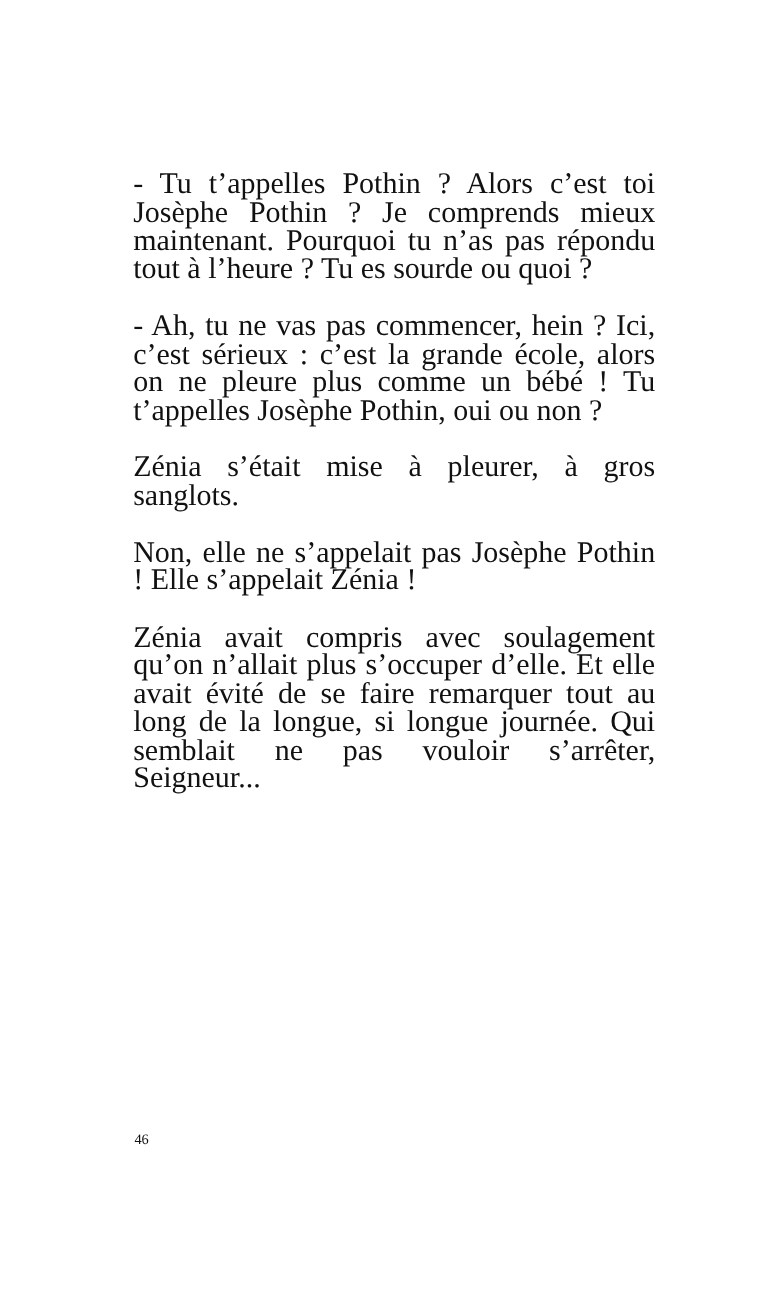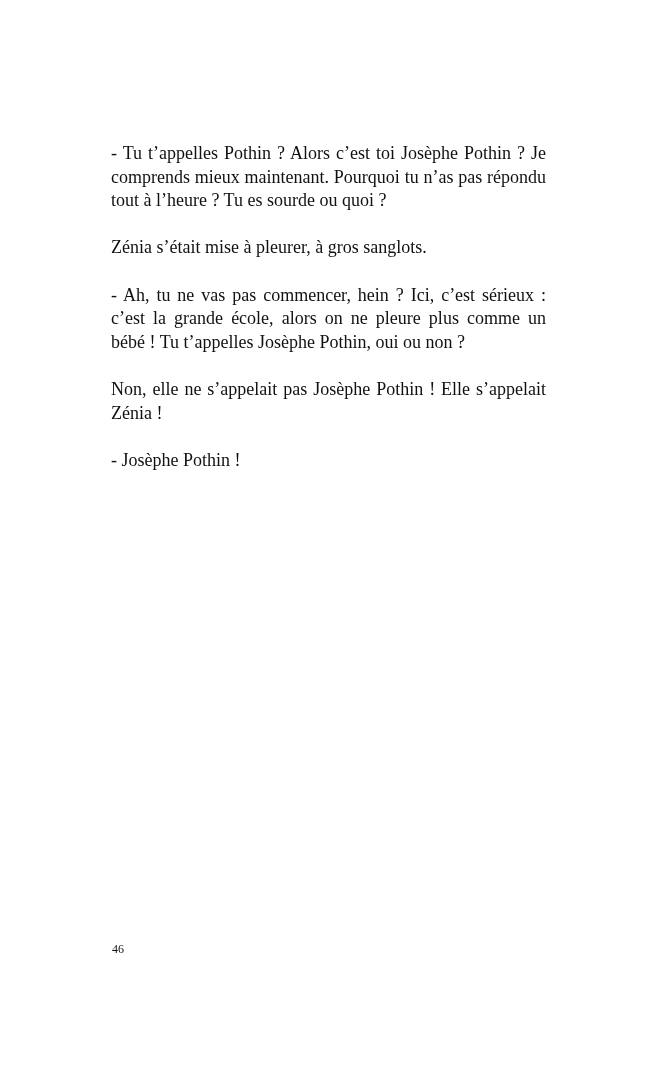--- a/index.html
+++ b/index.html
@@ -12,21 +12,21 @@
       height: 1084px;
       position: relative;
       overflow: hidden;
     }
     .page {
       position: absolute;
       left: 111px;
       top: 142px;
       width: 435px;
       font-family: "Liberation Serif", "DejaVu Serif", serif;
-      font-size: 18px;
+      font-size: 25px;
       line-height: 23.6px;
       color: #111111;
     }
     .para {
       margin: 0 0 23.6px 0;
       text-align: justify;
       text-align-last: left;
     }
     .page-number {
       position: absolute;
@@ -35,19 +35,19 @@
       font-family: "Liberation Serif", "DejaVu Serif", serif;
       font-size: 12px;
       color: #111111;
     }
   </style>
 </head>
 <body>
 
 <div class="page">
   <p class="para">- Tu t’appelles Pothin ? Alors c’est toi Josèphe Pothin ? Je comprends mieux maintenant. Pourquoi tu n’as pas répondu tout à l’heure ? Tu es sourde ou quoi ?</p>
+  <p class="para">- Ah, tu ne vas pas commencer, hein ? Ici, c’est sérieux : c’est la grande école, alors on ne pleure plus comme un bébé ! Tu t’appelles Josèphe Pothin, oui ou non ?</p>
   <p class="para">Zénia s’était mise à pleurer, à gros sanglots.</p>
-  <p class="para">- Ah, tu ne vas pas commencer, hein ? Ici, c’est sérieux : c’est la grande école, alors on ne pleure plus comme un bébé ! Tu t’appelles Josèphe Pothin, oui ou non ?</p>
   <p class="para">Non, elle ne s’appelait pas Josèphe Pothin ! Elle s’appelait Zénia !</p>
-  <p class="para">- Josèphe Pothin !</p>
+  <p class="para">Zénia avait compris avec soulagement qu’on n’allait plus s’occuper d’elle. Et elle avait évité de se faire remarquer tout au long de la longue, si longue journée. Qui semblait ne pas vouloir s’arrêter, Seigneur...</p>
 </div>
 
 <div class="page-number">46</div>
 
 </body></html>

